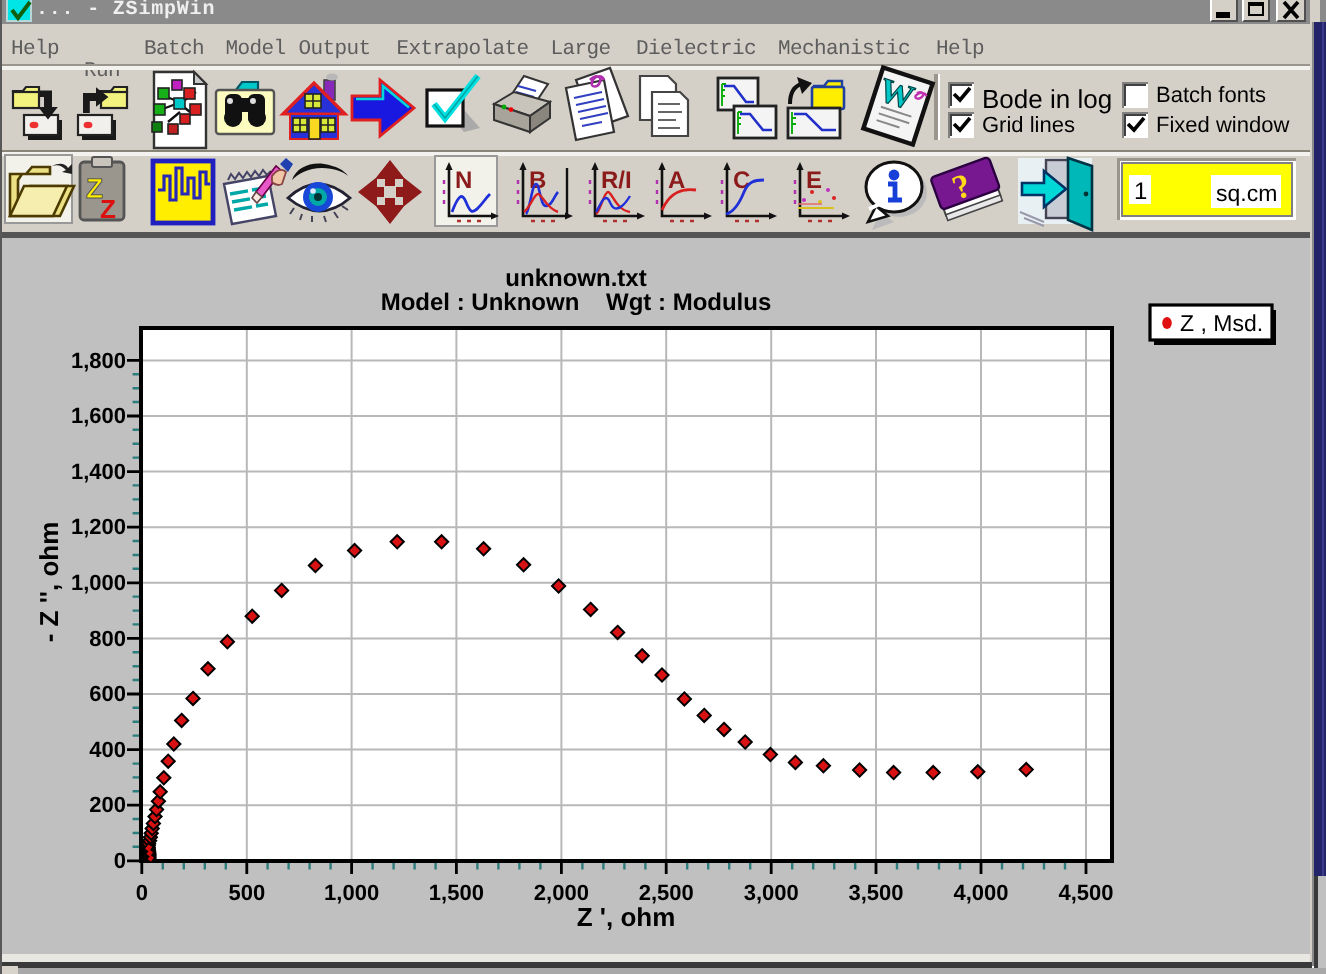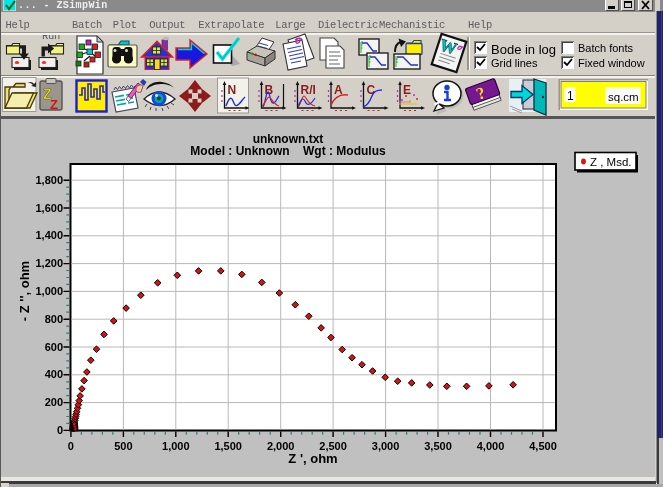--- a/index.html
+++ b/index.html
@@ -23,26 +23,26 @@
 <div class="abs" style="left:638px;top:0;width:15px;height:10.5px;background:#d4d0c8;border-right:1.5px solid #505050;border-bottom:1.5px solid #505050;border-left:1px solid #fff"></div>
 <svg class="abs" style="left:640px;top:0" width="11" height="10" viewBox="0 0 11 10">
       <path d="M2 1l7 8M9 1l-7 8" stroke="#000" stroke-width="1.8"></path>
     </svg>
 
 <div class="abs" style="left:1px;top:11.5px;width:659px;height:20px;background:#d4d0c8"></div>
 <div class="abs" style="left:1px;top:16px;width:654px;height:14px;font-family:'Liberation Mono',monospace;font-size:10.5px;color:#5d5d5d;letter-spacing:-0.3px">
       <span style="position:absolute;left:4.5px;top:3px">Help</span>
       <span style="position:absolute;left:41px;top:14px">Run</span>
       <span style="position:absolute;left:71px;top:3px">Batch</span>
-      <span style="position:absolute;left:111.7px;top:3px">Plot</span>
+      <span style="position:absolute;left:111.7px;top:3px">Model</span>
       <span style="position:absolute;left:148.3px;top:3px">Output</span>
       <span style="position:absolute;left:197.3px;top:3px">Extrapolate</span>
       <span style="position:absolute;left:274.3px;top:3px">Large</span>
       <span style="position:absolute;left:317px;top:3px">Dielectric</span>
-      <span style="position:absolute;left:378px;top:3px">Mechanistic</span>
+      <span style="position:absolute;left:388px;top:3px">Mechanistic</span>
       <span style="position:absolute;left:467px;top:3px">Help</span>
     </div>
 <div class="abs" style="left:1px;top:31.5px;width:655px;height:1.5px;background:#9a968e"></div>
 <div class="abs" style="left:1px;top:33px;width:655px;height:1.5px;background:#f4f2ee"></div>
 
 <div class="abs" style="left:1px;top:74.5px;width:655px;height:1.5px;background:#888478"></div>
 <div class="abs" style="left:1px;top:76px;width:655px;height:1.5px;background:#f4f2ee"></div>
 
 <div class="abs" style="left:467px;top:37px;width:1.5px;height:33px;background:#9a968e"></div>
 <div class="abs" style="left:468.5px;top:37px;width:1.5px;height:33px;background:#fff"></div>

